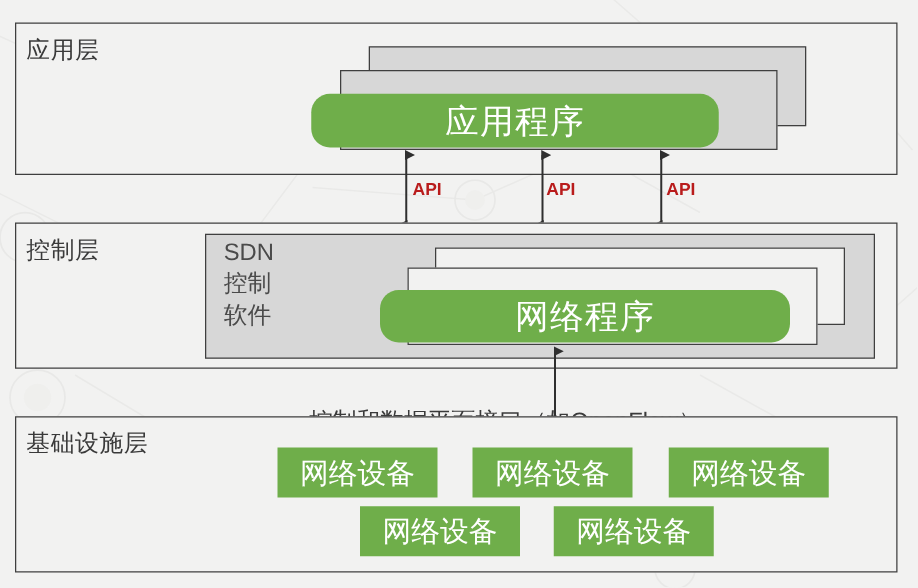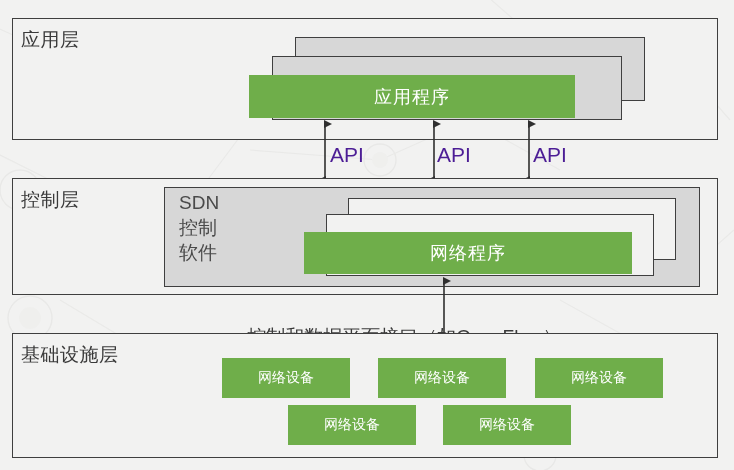--- a/index.html
+++ b/index.html
@@ -55,23 +55,24 @@
   .stack-light { background: #f2f2f1; }
 
   
   .green-bar {
     position: absolute;
     background: #6fae4a;
     color: #ffffff;
     display: flex;
     align-items: center;
     justify-content: center;
-    font-size: 18px;
+    font-size: 27px;
     letter-spacing: 1px;
     box-sizing: border-box;
+    border-radius: 15px;
   }
 
   
   #sdn-panel {
     position: absolute;
     left: 164px;
     top: 187px;
     width: 536px;
     height: 100px;
     background: #d7d7d7;
@@ -85,44 +86,45 @@
     font-size: 19px;
     line-height: 25px;
     color: #4a4a4a;
     white-space: pre-line;
   }
 
   
   .api-arrow { position: absolute; }
   .api-label {
     position: absolute;
-    font-size: 21px;
-    color: #4c1d95;
+    font-size: 14px;
+    color: #b91c1c;
     white-space: nowrap;
+    font-weight: bold;
   }
 
   
   #sbi-caption {
     position: absolute;
     left: 226px;
     top: 302px;
     font-size: 19px;
     color: #3a3a3a;
     white-space: pre;
   }
 
   
   .device-chip {
     position: absolute;
     background: #6fae4a;
     color: #ffffff;
     display: flex;
     align-items: center;
     justify-content: center;
-    font-size: 14px;
+    font-size: 23px;
     height: 40px;
     width: 128px;
     box-sizing: border-box;
   }
 </style>
 </head>
 <body>
 
 <div id="canvas">
 

